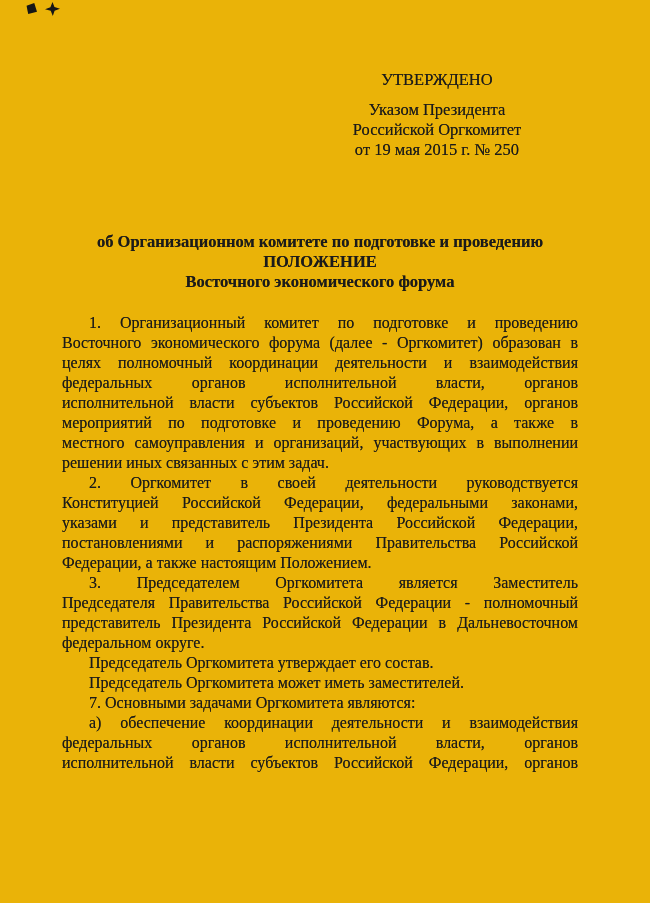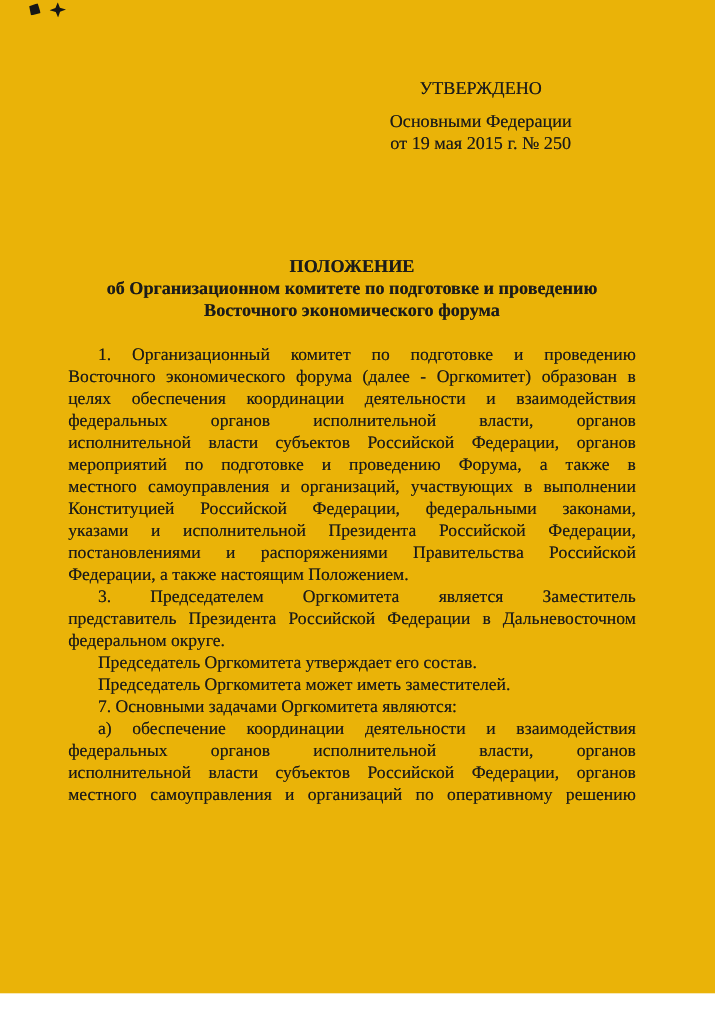--- a/index.html
+++ b/index.html
@@ -51,61 +51,64 @@
 </head>
 <body>
 
 <div class="page">
 
   <span class="mark-blot"></span>
   <span class="mark-star"></span>
 
   <div class="approval">
     <div class="stamp">УТВЕРЖДЕНО</div>
-    <div>Основными Федерации</div>
+    <div>Указом Президента</div>
+    <div>Российской Оргкомитет</div>
     <div>от 19 мая 2015 г. № 250</div>
   </div>
 
   <div class="title-block">
+    <div>об Организационном комитете по подготовке и проведению</div>
     <div>ПОЛОЖЕНИЕ</div>
-    <div>об Организационном комитете по подготовке и проведению</div>
     <div>Восточного экономического форума</div>
   </div>
 
   <div class="doc-body">
       <div>
         <div class="line indent just">1. Организационный комитет по подготовке и проведению</div>
         <div class="line just">Восточного экономического форума (далее - Оргкомитет) образован в</div>
-        <div class="line just">целях обеспечения координации деятельности и взаимодействия</div>
+        <div class="line just">целях полномочный координации деятельности и взаимодействия</div>
         <div class="line just">федеральных органов исполнительной власти, органов</div>
         <div class="line just">исполнительной власти субъектов Российской Федерации, органов</div>
         <div class="line just">мероприятий по подготовке и проведению Форума, а также в</div>
         <div class="line just">местного самоуправления и организаций, участвующих в выполнении</div>
+        <div class="line endline">решении иных связанных с этим задач.</div>
       </div>
       <div>
+        <div class="line indent just">2. Оргкомитет в своей деятельности руководствуется</div>
         <div class="line just">Конституцией Российской Федерации, федеральными законами,</div>
-        <div class="line just">указами и исполнительной Президента Российской Федерации,</div>
+        <div class="line just">указами и представитель Президента Российской Федерации,</div>
         <div class="line just">постановлениями и распоряжениями Правительства Российской</div>
         <div class="line endline">Федерации, а также настоящим Положением.</div>
       </div>
       <div>
         <div class="line indent just">3. Председателем Оргкомитета является Заместитель</div>
+        <div class="line just">Председателя Правительства Российской Федерации - полномочный</div>
         <div class="line just">представитель Президента Российской Федерации в Дальневосточном</div>
         <div class="line endline">федеральном округе.</div>
       </div>
       <div>
         <div class="line indent endline">Председатель Оргкомитета утверждает его состав.</div>
       </div>
       <div>
         <div class="line indent endline">Председатель Оргкомитета может иметь заместителей.</div>
       </div>
       <div>
         <div class="line indent endline">7. Основными задачами Оргкомитета являются:</div>
       </div>
       <div>
         <div class="line indent just">а) обеспечение координации деятельности и взаимодействия</div>
         <div class="line just">федеральных органов исполнительной власти, органов</div>
         <div class="line just">исполнительной власти субъектов Российской Федерации, органов</div>
-        <div class="line just">местного самоуправления и организаций по оперативному решению</div>
       </div>
     </div>
 
 </div>
 
 </body></html>

